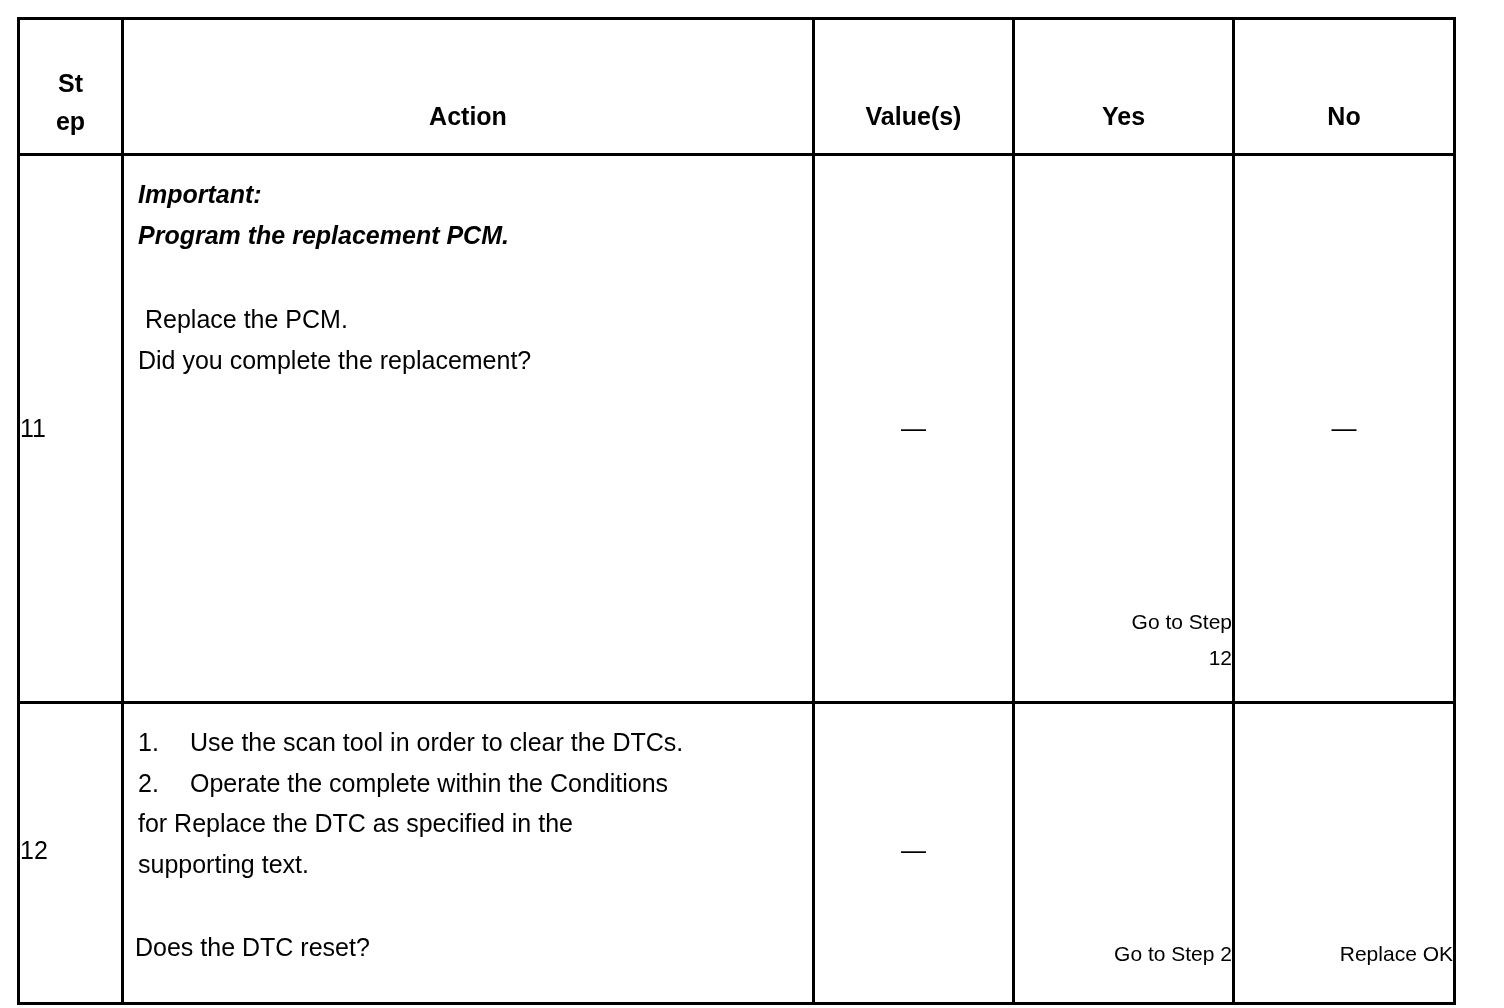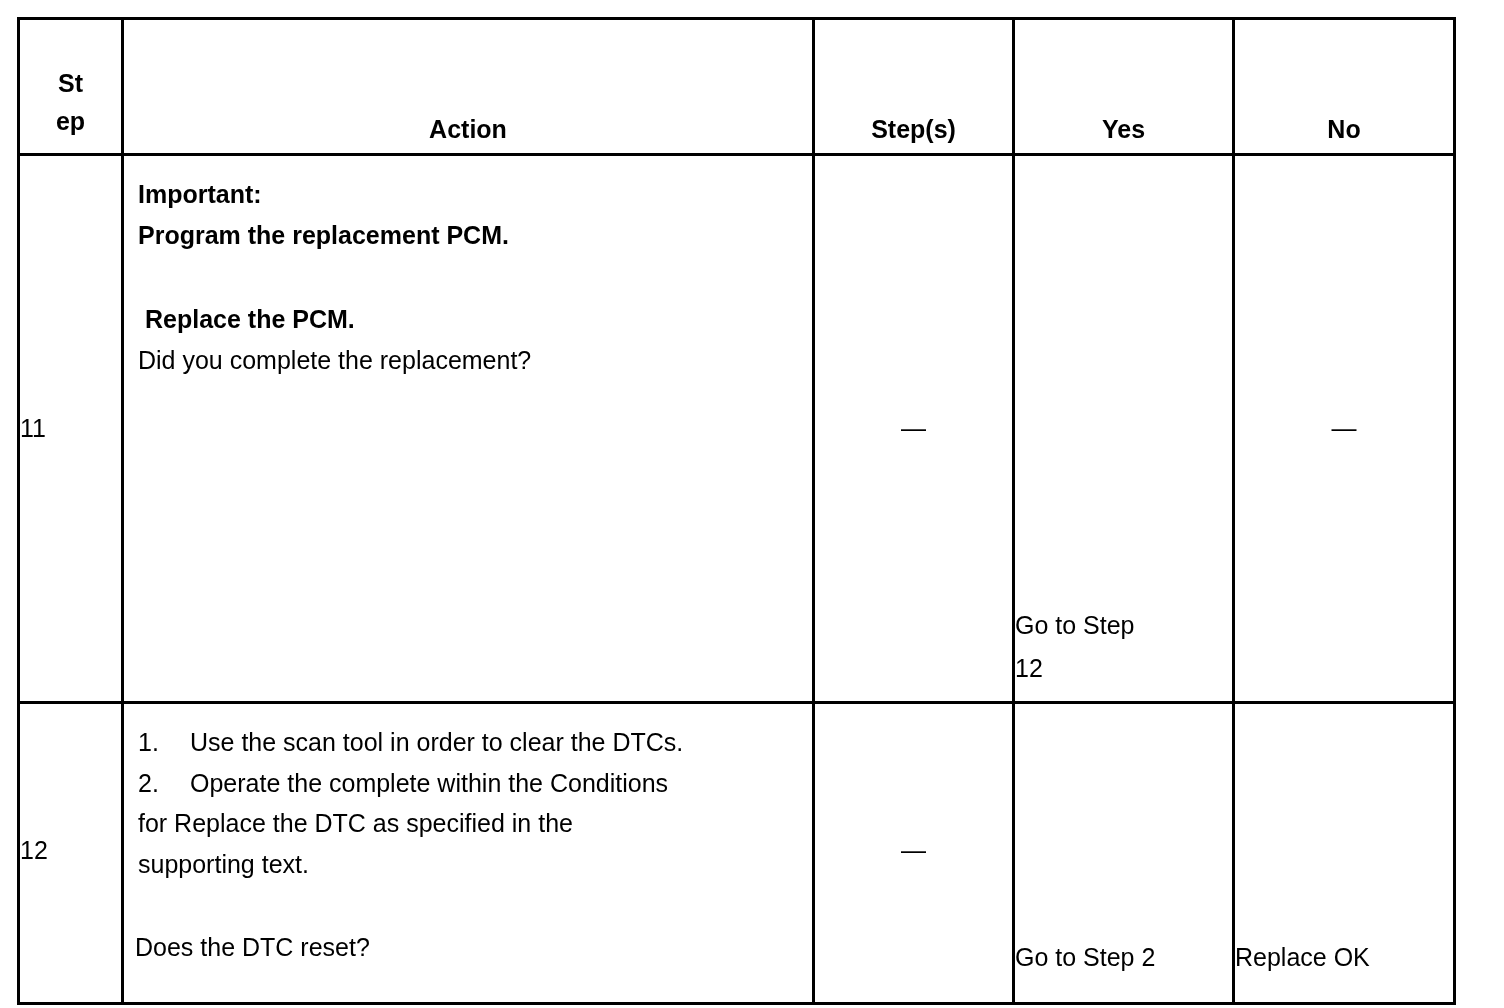--- a/index.html
+++ b/index.html
@@ -56,21 +56,21 @@
   .hdr-row th {
     height: 133px;
     vertical-align: bottom;
     text-align: center;
     font-weight: bold;
     font-size: 25px;
     line-height: 1.0;
   }
   .hdr-inner {
     display: block;
-    padding-bottom: 11px;
+    padding-bottom: 24px;
   }
   .hdr-step .hdr-inner {
     line-height: 1.55;
     padding-bottom: 12px;
   }
 
   
   .row-11 td { height: 545px; }
   .row-12 td { height: 298px; }
 
@@ -94,22 +94,22 @@
     position: relative;
     font-size: 25px;
   }
   .act-body {
     padding: 18px 10px 0 14px;
   }
   .act-line {
     line-height: 1.62;
     white-space: nowrap;
   }
-  .act-line.bold { font-weight: bold; }
-  .act-line.indent { padding-left: 7px; font-weight: bold; }
+  .act-line.bold { font-weight: bold; font-style: italic; }
+  .act-line.indent { padding-left: 7px; }
   .act-spacer { height: 44px; }
 
   
   .act-num {
     display: flex;
     line-height: 1.62;
     white-space: nowrap;
   }
   .act-num .num {
     width: 52px;
@@ -132,23 +132,23 @@
     font-size: 25px;
     letter-spacing: 0;
   }
   .row-11 .dash-mark { top: 258px; }
   .row-12 .dash-mark { top: 132px; }
 
   .branch {
     position: absolute;
     left: 0;
     right: 0;
-    text-align: left;
+    text-align: right;
     line-height: 1.72;
-    font-size: 25px;
+    font-size: 21px;
   }
   .row-11 .branch { top: 448px; }
   .row-12 .branch { top: 232px; }
 </style>
 </head>
 <body>
 
 <div class="page">
 
   <table class="diag-table">
@@ -165,21 +165,21 @@
         <th class="hdr-step">
           <span class="hdr-inner">
             <span>St</span><br>
             <span>ep</span>
           </span>
         </th>
         <th>
           <span class="hdr-inner">Action</span>
         </th>
         <th>
-          <span class="hdr-inner">Step(s)</span>
+          <span class="hdr-inner">Value(s)</span>
         </th>
         <th>
           <span class="hdr-inner">Yes</span>
         </th>
         <th>
           <span class="hdr-inner">No</span>
         </th>
       </tr>
     </thead>
 

